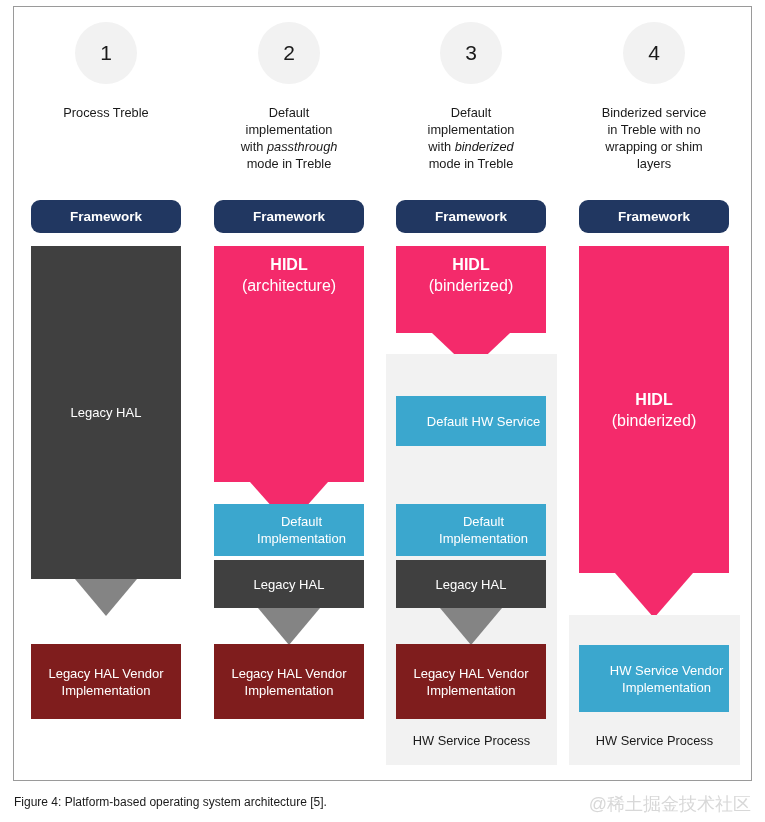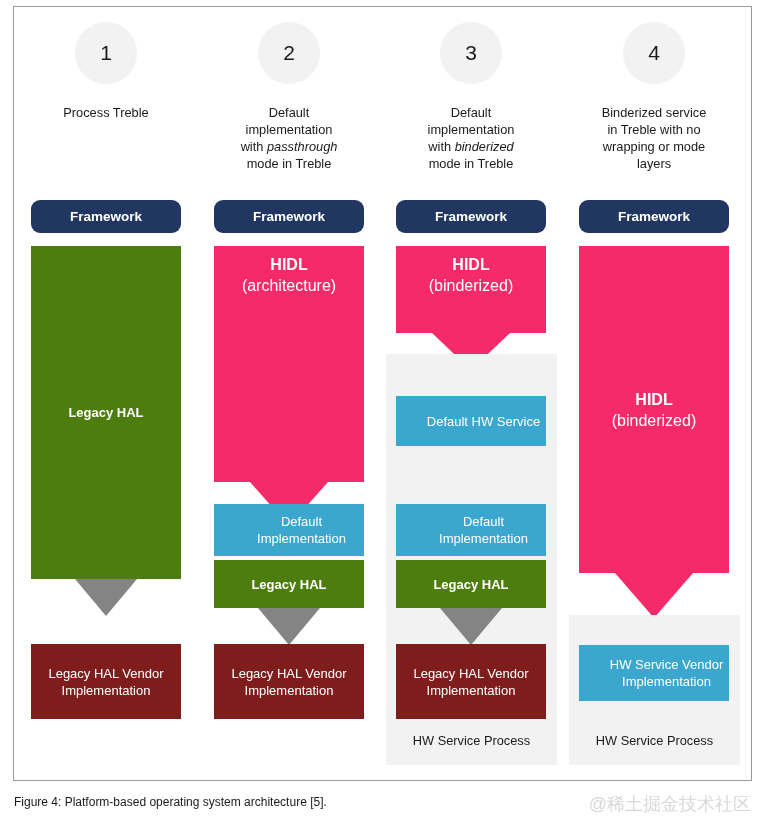--- a/index.html
+++ b/index.html
@@ -42,21 +42,21 @@
     font-size: 13px; line-height: 17px;
   }
   .framework {
     background: #213761; font-weight: bold; font-size: 13.5px;
     height: 33px;
     border-radius: 9px;
   }
   .pink { background: #f42a6b; }
   .pink .lbl { font-size: 16px; line-height: 21px; }
   .pink .lbl b { font-weight: bold; }
-  .grey { background: #4d7c0f; font-weight: bold; }
+  .grey { background: #404040; font-weight: normal; }
   .black { background: #7f1d1d; align-items: center; }
   .teal  { background: #3ba7ce; padding-left: 25px; }
 
   
   .arrow-tail {
     position: absolute;
     width: 0; height: 0;
     border-left-style: solid; border-right-style: solid;
     border-top-style: solid;
     border-left-color: transparent; border-right-color: transparent;
@@ -121,21 +121,21 @@
       <div>with <em>binderized</em></div>
       <div>mode in Treble</div>
     </div>
   </div>
 
   <div class="col-head" style="left:579px; top:22px; width:150px;">
     <div class="num-circle">4</div>
     <div class="col-caption">
       <div>Binderized service</div>
       <div>in Treble with no</div>
-      <div>wrapping or mode</div>
+      <div>wrapping or shim</div>
       <div>layers</div>
     </div>
   </div>
 
   <div class="blk framework" style="left:31px; top:200px; width:150px;">
     <span>Framework</span>
   </div>
 
   <div class="blk grey" style="left:31px; top:246px; width:150px; height:333px;">
     <span>Legacy HAL</span>
@@ -211,21 +211,21 @@
   <div class="blk pink" style="left:579px; top:246px; width:150px; height:327px;">
     <div class="lbl">
       <b>HIDL</b><br>
       <span>(binderized)</span>
     </div>
   </div>
   <div class="arrow-tail arrow-pink" style="left:615px; top:573px; border-left-width:39px; border-right-width:39px; border-top-width:45px;"></div>
 
   <div class="proc-box" style="left:569px; top:615px; width:171px; height:150px;"></div>
 
-  <div class="blk teal" style="left:579px; top:645px; width:150px; height:56px;">
+  <div class="blk teal" style="left:579px; top:645px; width:150px; height:67px;">
     <span style="max-width:135px;">HW Service Vendor Implementation</span>
   </div>
 
   <div class="proc-label" style="left:569px; top:732px; width:171px;">HW Service Process</div>
 
   <div class="fig-caption">Figure 4: Platform-based operating system architecture [5].</div>
   <div class="watermark">@稀土掘金技术社区</div>
 
 </div>
 

